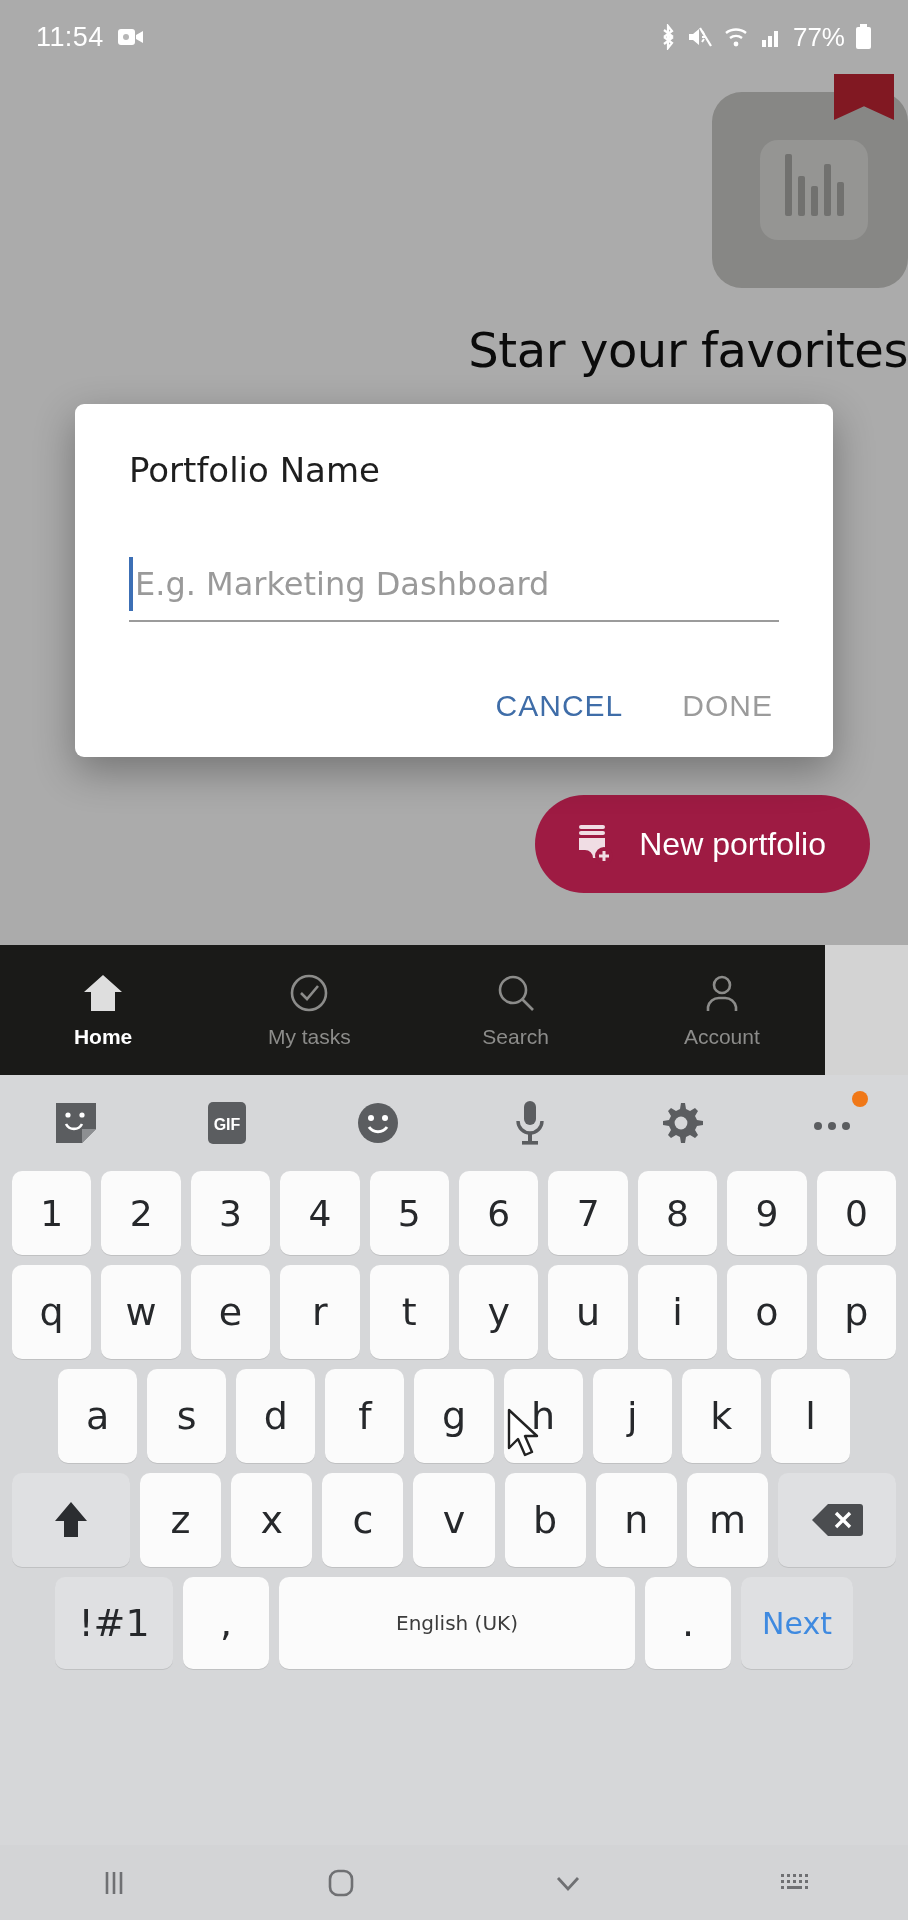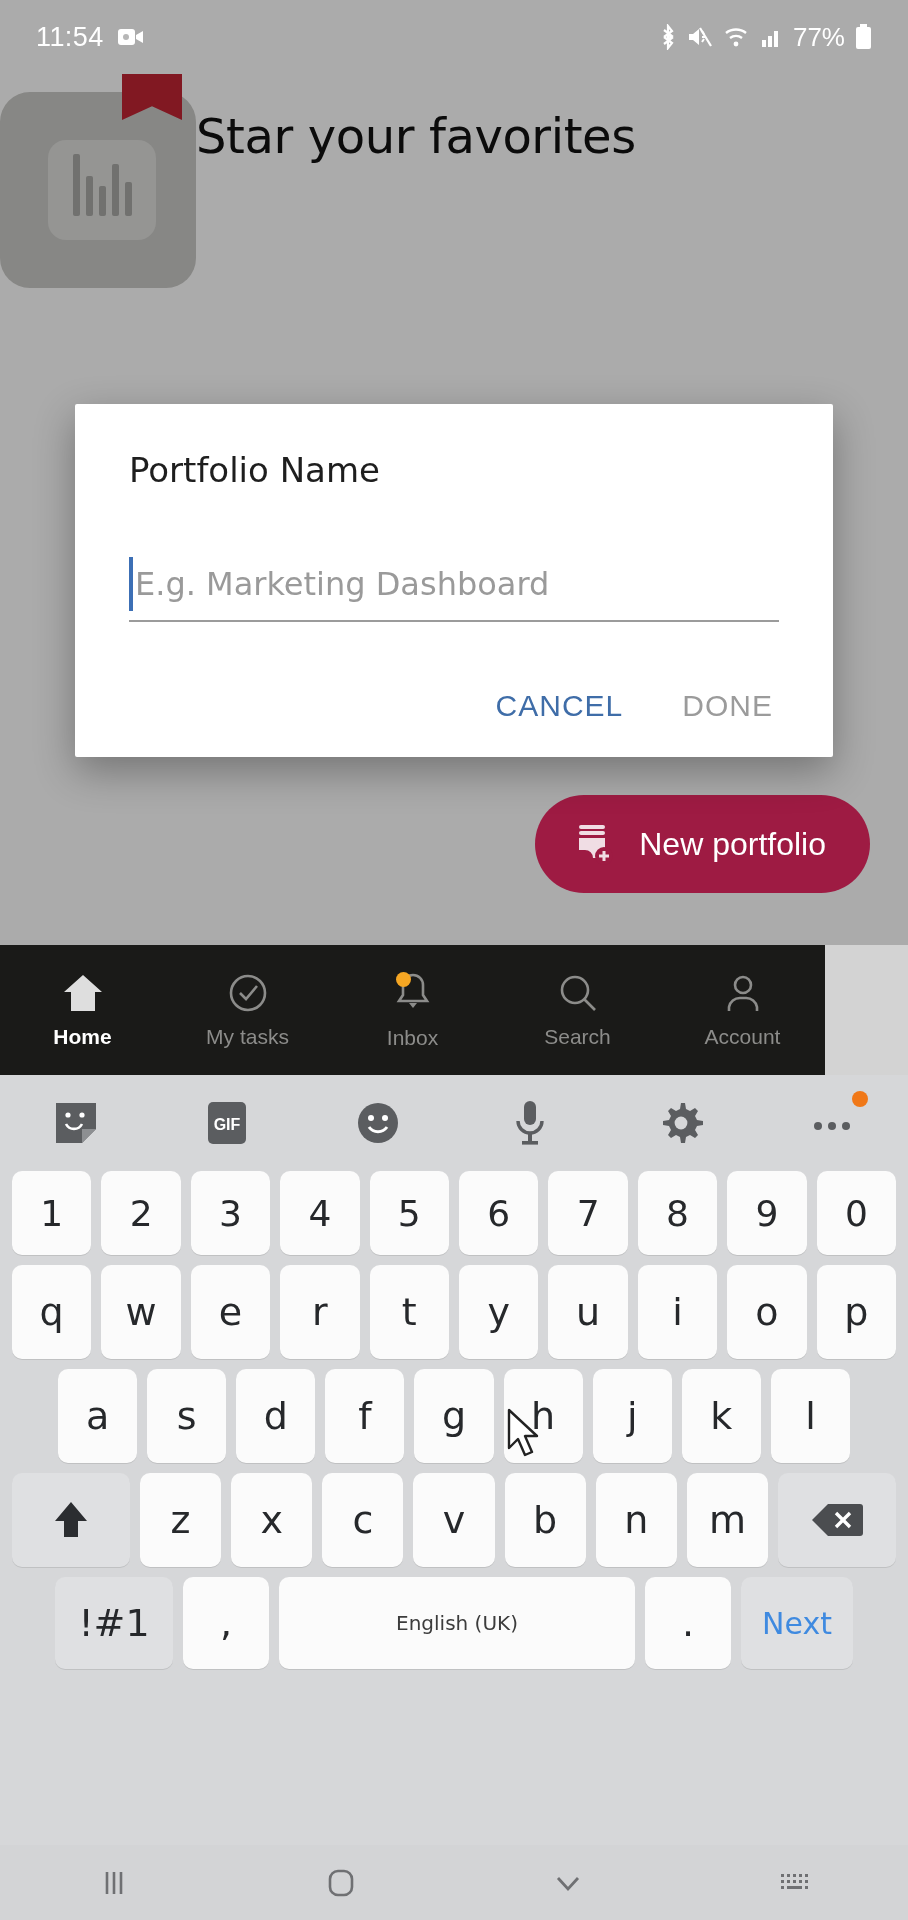--- a/index.html
+++ b/index.html
@@ -30,21 +30,21 @@
   }
   .sb-left { display: flex; align-items: center; gap: 14px; }
   .sb-right { display: flex; align-items: center; gap: 10px; }
   .sb-time { font-size: 27px; letter-spacing: .4px; color:#fff; }
   .sb-pct { font-size: 26px; color:#fff; }
   .icn { display: inline-block; line-height: 0; }
 
   
   .empty-wrap {
     position: absolute; left: 0; top: 74px; width: 908px; height: 600px;
-    display: flex; flex-direction: row; align-items: flex-start;
+    display: flex; flex-direction: column; align-items: flex-end;
   }
   .illus {
     position: relative; width: 196px; height: 196px; margin-top: 18px;
     background: #c9c9c6; border-radius: 30px;
   }
   .illus-inner {
     position: absolute; left: 48px; top: 48px; width: 108px; height: 100px;
     background: #dededb; border-radius: 18px;
     display: flex; align-items: flex-end; justify-content: center; gap: 6px;
     padding-bottom: 24px;
@@ -81,21 +81,21 @@
   .nav-label { font-size: 21px; color: #8c8c8a; }
   .nav-item.active .nav-label { color: #ffffff; font-weight: bold; }
   .badge-dot {
     position: absolute; width: 15px; height: 15px; border-radius: 50%;
     background: #f5a623; right: 84px; top: 2px;
   }
 
   
   .dialog {
     position: absolute; left: 75px; top: 404px; width: 758px; height: 353px;
-    background: #ffffff; border-radius: 2px; z-index: 20;
+    background: #ffffff; border-radius: 9px; z-index: 20;
     box-shadow: 0 14px 40px rgba(0,0,0,0.32);
     padding: 46px 54px 0 54px;
   }
   .dlg-title { font-size: 34px; color: #1e1e1e; font-family:"DejaVu Sans", sans-serif; }
   .dlg-field {
     margin-top: 58px; height: 74px; position: relative;
     border-bottom: 2px solid #9b9b9b;
     display: flex; align-items: center;
   }
   .caret {
@@ -249,30 +249,20 @@
       <span class="nav-label">Home</span>
     </div>
     <div class="nav-item">
       <span class="icn">
         <svg width="44" height="44" viewBox="0 0 44 44">
             <circle cx="22" cy="22" r="17" stroke="#8c8c8a" stroke-width="2.6" fill="none"></circle>
             <path d="M14 22 l6 6 l11 -13" stroke="#8c8c8a" stroke-width="2.6" fill="none"></path>
           </svg>
       </span>
       <span class="nav-label">My tasks</span>
-    </div>
-    <div class="nav-item">
-      <span class="icn">
-        <svg width="44" height="46" viewBox="0 0 44 46">
-            <path d="M22 5 a10 10 0 0 1 10 10 v10 l4 6 H8 l4 -6 V15 a10 10 0 0 1 10 -10 Z" stroke="#8c8c8a" stroke-width="2.6" fill="none"></path>
-            <path d="M18 33 h8 l-4 5 Z" fill="#8c8c8a"></path>
-          </svg>
-      </span>
-      <span class="badge-dot"></span>
-      <span class="nav-label">Inbox</span>
     </div>
     <div class="nav-item">
       <span class="icn">
         <svg width="44" height="44" viewBox="0 0 44 44">
             <circle cx="19" cy="19" r="13" stroke="#8c8c8a" stroke-width="2.6" fill="none"></circle>
             <path d="M28 28 L39 39" stroke="#8c8c8a" stroke-width="2.6"></path>
           </svg>
       </span>
       <span class="nav-label">Search</span>
     </div>

